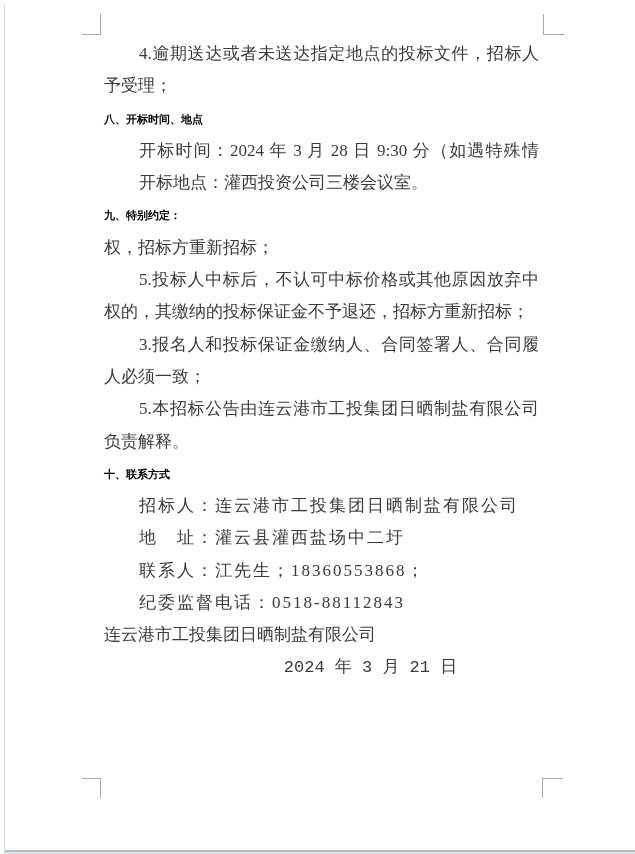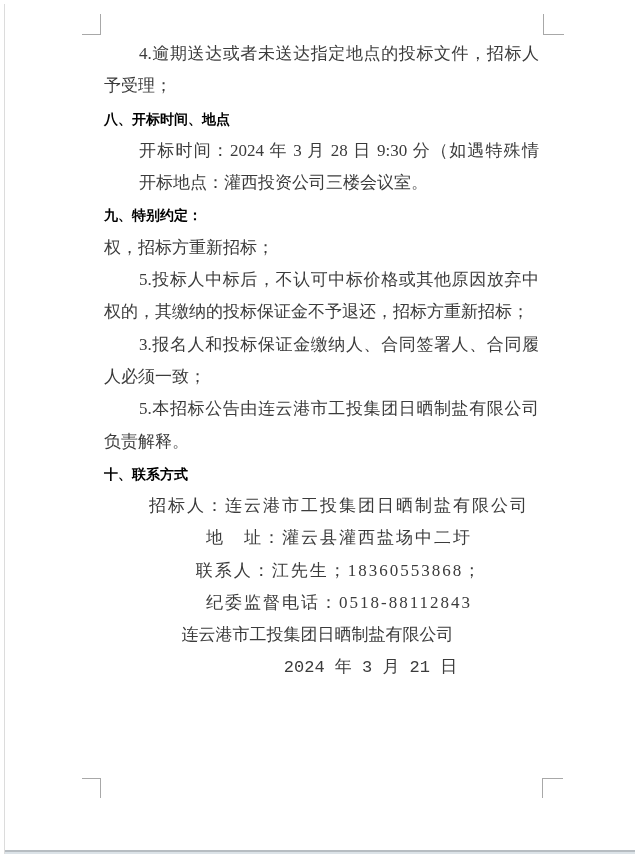--- a/index.html
+++ b/index.html
@@ -45,25 +45,25 @@
   }
   .indent { text-indent: 35px; }
   .just {
     white-space: normal;
     text-align: justify;
     text-align-last: justify;
   }
   .heading {
     font-family: "Liberation Sans", sans-serif;
     font-weight: bold;
-    font-size: 14px;
+    font-size: 11px;
     color: #000000;
   }
-  .spaced { letter-spacing: 2px; text-align: center; }
-  .signature { text-align: center; padding-right: 10px; }
+  .spaced { letter-spacing: 2px; }
+  .signature { text-align: left; padding-right: 10px; }
   .date { text-align: center; padding-left: 100px; font-family: Liberation Mono, monospace; }
 </style>
 </head>
 <body>
 
 <div class="page">
 
   <div class="mark tl"></div>
   <div class="mark tr"></div>
   <div class="mark bl"></div>

